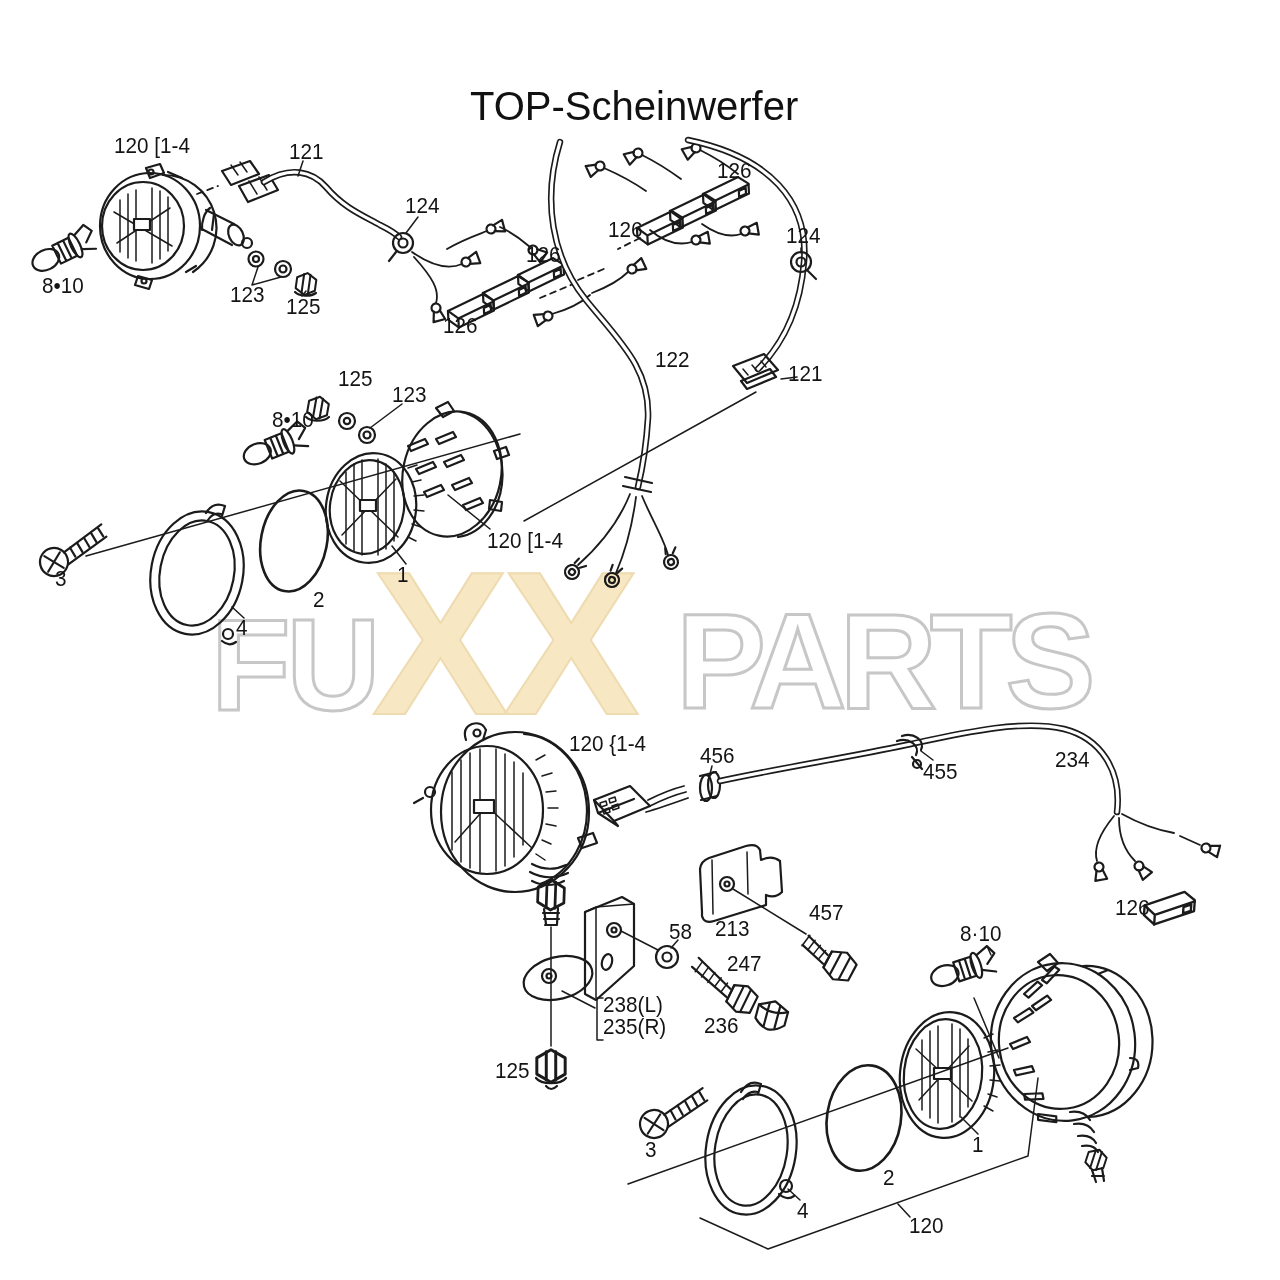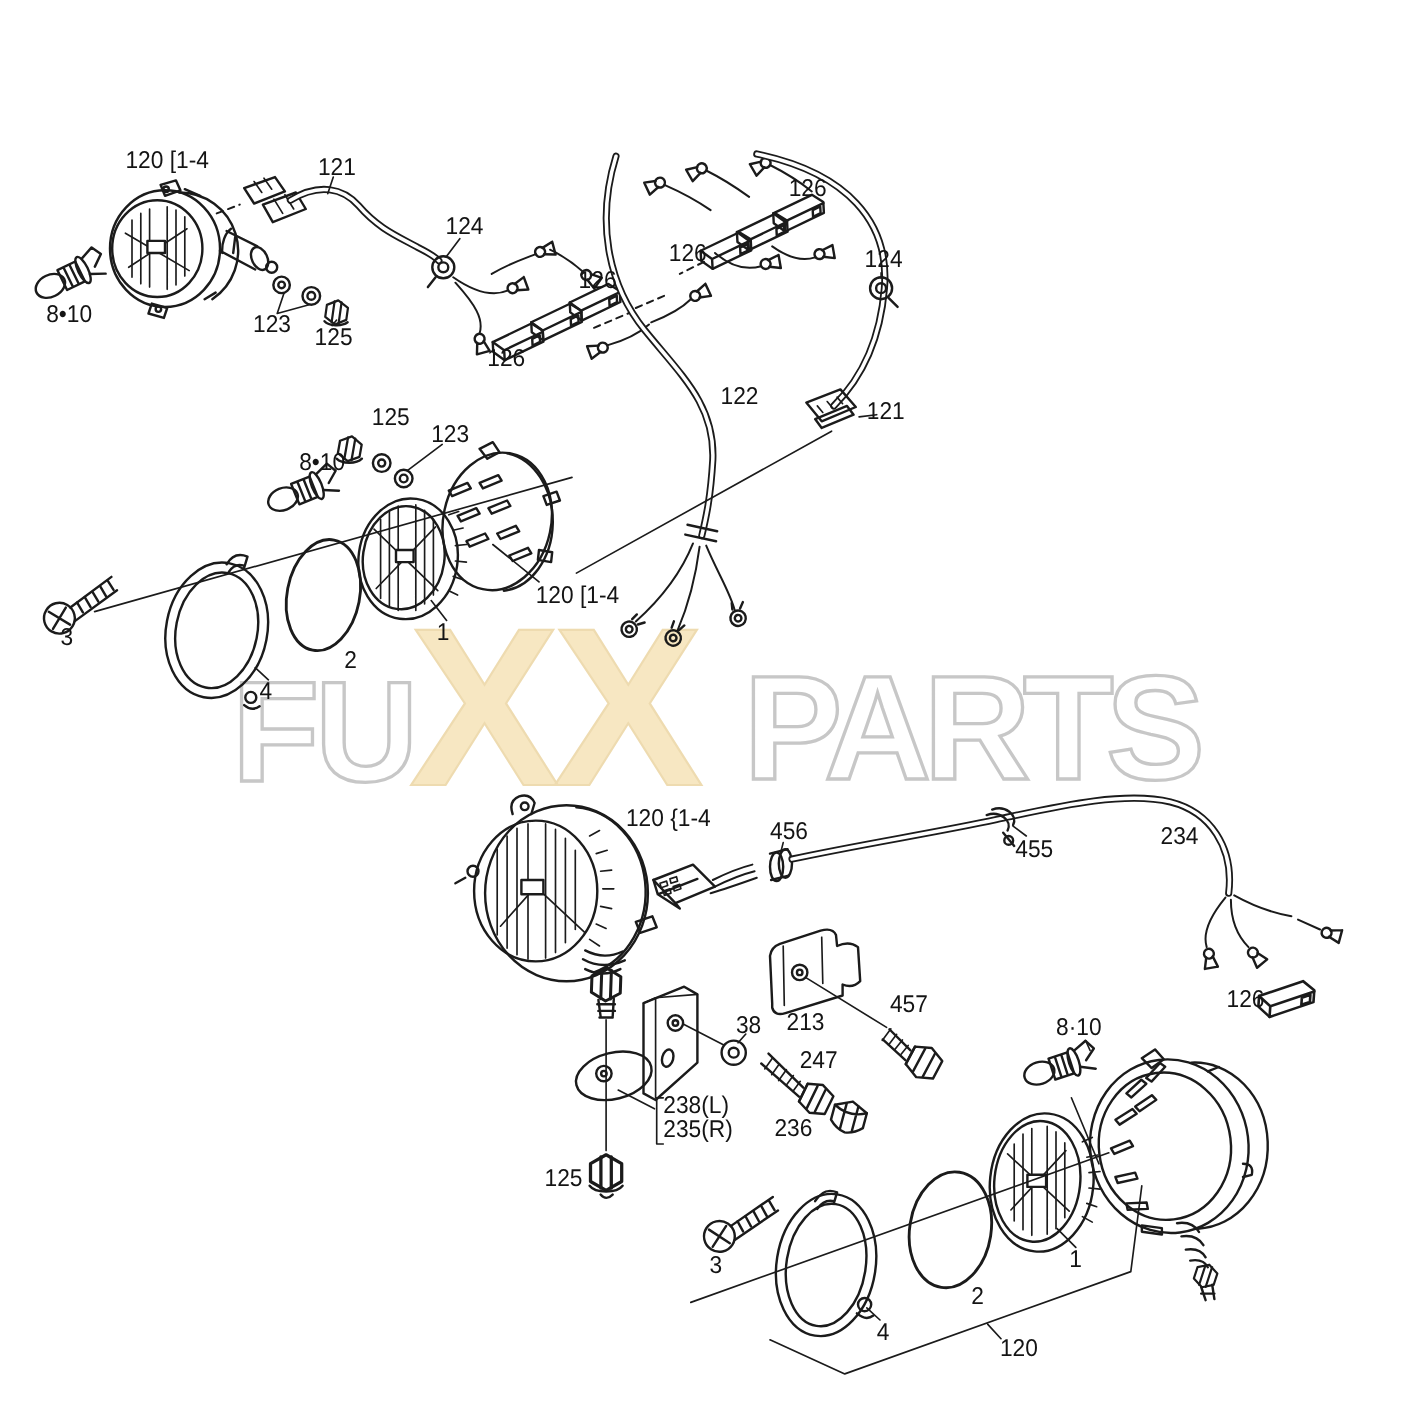--- a/index.html
+++ b/index.html
@@ -305,20 +305,21 @@
       <path d="M741,1092 q8,-13 20,-8 l-3,10 M743,1099 q6,-9 15,-7"></path>
       <circle cx="786" cy="1186" r="6"></circle>
         <path d="M779,1194 q8,7 15,2"></path>
       <use href="#screwp" transform="translate(654 1124) rotate(-12)"></use>
       <path class="thin" d="M628,1184 L1008,1048"></path>
       <path class="thin" d="M700,1218 L768,1249 L1028,1156 L1038,1078 M898,1204 L910,1217"></path>
       <path class="thin" d="M978,1134 L961,1117 M800,1200 L788,1189 M406,564 L392,546 M244,618 L232,607"></path>
     </g>
   </svg>
 
+  <div id="page-title">TOP-Scheinwerfer</div>
 
   <div id="labels">
       <div class="lbl" style="left: 114px; top: 135px;">120 [1-4</div>
       <div class="lbl" style="left: 289px; top: 141px;">121</div>
       <div class="lbl" style="left: 42px; top: 275px;">8•10</div>
       <div class="lbl" style="left: 230px; top: 284px;">123</div>
       <div class="lbl" style="left: 286px; top: 296px;">125</div>
       <div class="lbl" style="left: 405px; top: 195px;">124</div>
       <div class="lbl" style="left: 526px; top: 244px;">126</div>
       <div class="lbl" style="left: 443px; top: 315px;">126</div>
@@ -334,21 +335,21 @@
       <div class="lbl" style="left: 236px; top: 617px;">4</div>
       <div class="lbl" style="left: 313px; top: 589px;">2</div>
       <div class="lbl" style="left: 397px; top: 564px;">1</div>
       <div class="lbl" style="left: 487px; top: 530px;">120 [1-4</div>
       <div class="lbl" style="left: 569px; top: 733px;">120 {1-4</div>
       <div class="lbl" style="left: 700px; top: 745px;">456</div>
       <div class="lbl" style="left: 923px; top: 761px;">455</div>
       <div class="lbl" style="left: 1055px; top: 749px;">234</div>
       <div class="lbl" style="left: 1115px; top: 897px;">126</div>
       <div class="lbl" style="left: 715px; top: 918px;">213</div>
-      <div class="lbl" style="left: 669px; top: 921px;">38</div>
+      <div class="lbl" style="left: 669px; top: 921px;">58</div>
       <div class="lbl" style="left: 809px; top: 902px;">457</div>
       <div class="lbl" style="left: 727px; top: 953px;">247</div>
       <div class="lbl" style="left: 704px; top: 1015px;">236</div>
       <div class="lbl" style="left: 603px; top: 994px;">238(L)</div>
       <div class="lbl" style="left: 603px; top: 1016px;">235(R)</div>
       <div class="lbl" style="left: 495px; top: 1060px;">125</div>
       <div class="lbl" style="left: 960px; top: 923px;">8·10</div>
       <div class="lbl" style="left: 972px; top: 1134px;">1</div>
       <div class="lbl" style="left: 883px; top: 1167px;">2</div>
       <div class="lbl" style="left: 645px; top: 1139px;">3</div>

